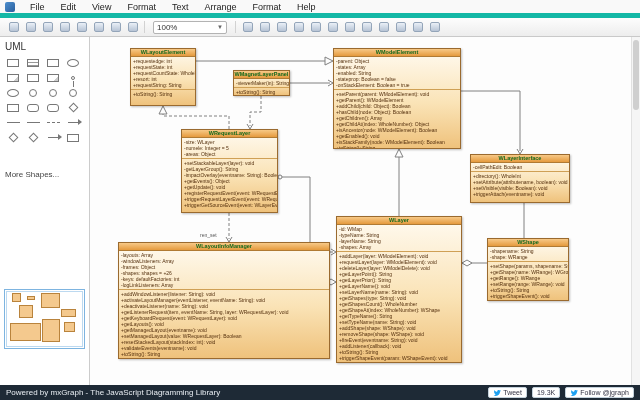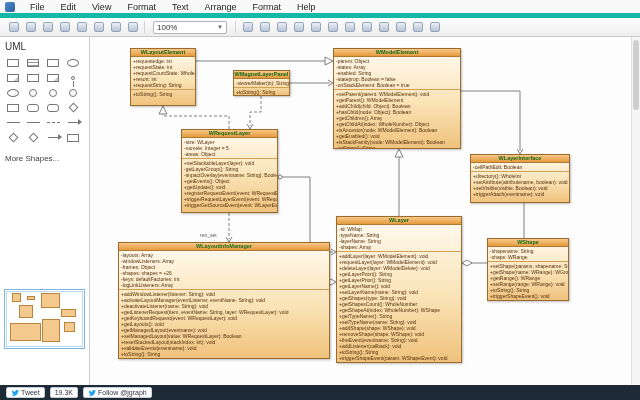--- a/index.html
+++ b/index.html
@@ -31,21 +31,21 @@
   .shp-circle { width:8px; height:8px; border-radius:50%; }
   .shp-rrect { border-radius:3px; }
   .shp-diamond { width:7px; height:7px; transform:rotate(45deg); }
   .shp-line { width:13px; height:0; background:none; border:none; border-top:1px solid #777; }
   .shp-dline { width:13px; height:0; background:none; border:none; border-top:1px dashed #777; }
   .shp-arrow { width:10px; height:0; background:none; border:none; border-top:1px solid #777; position:relative; }
   .shp-arrow::after { content:""; position:absolute; right:-4px; top:-4px; border-left:4px solid #777; border-top:3px solid transparent; border-bottom:3px solid transparent; }
   .shp-actor { width:4px; height:4px; border-radius:50%; position:relative; background:#fff; }
   .shp-actor::after { content:""; position:absolute; left:1px; top:4px; width:1px; height:6px; background:#777; }
   .shp-note { background:linear-gradient(135deg,#fff 70%,#ccc 70%); }
-  .more-shapes { font-size:8px; color:#444; padding:8px 5px; cursor:pointer; }
+  .more-shapes { font-size:8px; color:#444; padding:8px 5px; cursor:pointer;margin-top:16px; }
 
   .outline { position:absolute; left:4px; bottom:36px; width:81px; height:60px; border:1px solid #7db4e0; background:#fff; }
   .outline-viewport { position:absolute; left:1px; top:1px; right:1px; bottom:1px; border:1px solid #bcd9f0; }
   .mini { position:absolute; background:#f4c98e; border:1px solid #b9833c; }
 
   .canvas { flex:1; position:relative; background:#fdfdfd; overflow:hidden; }
   .edges { position:absolute; left:0; top:0; }
   .edge-label { font-size:5px; fill:#555; }
 
   .uml-class { position:absolute; border:1px solid #9a6a2f; background:linear-gradient(180deg,#fffaf0 0%,#fae3b6 55%,#efc27c 100%); box-shadow:1px 1px 2px rgba(0,0,0,0.25); overflow:hidden; font-size:5px; line-height:6px; }
@@ -424,20 +424,21 @@
           </div>
         </div>
       </div>
     <div class="vscroll" data-name="vertical-scrollbar">
       <div class="vthumb" data-name="scrollbar-thumb"></div>
     </div>
   </div>
 </div>
 
 <div class="statusbar" data-name="statusbar">
+  <span class="status-left" data-name="powered-by-text">Powered by mxGraph - The JavaScript Diagramming Library</span>
   <span class="chip" data-name="tweet-button">
     <svg width="8" height="8" viewBox="0 0 16 16" data-name="twitter-bird-icon">
         <path fill="#1da1f2" d="M15.5 3.2c-.5.2-1 .4-1.6.5.6-.4 1-.9 1.2-1.6-.5.3-1.1.6-1.8.7C12.8 2.3 12 2 11.2 2 9.6 2 8.3 3.3 8.3 4.9c0 .2 0 .5.1.7-2.4-.1-4.6-1.3-6-3.1-.3.4-.4.9-.4 1.5 0 1 .5 1.9 1.3 2.4-.5 0-.9-.1-1.3-.4v.1c0 1.4 1 2.6 2.3 2.9-.2.1-.5.1-.8.1-.2 0-.4 0-.6-.1.4 1.2 1.5 2 2.8 2.1-1 .8-2.3 1.3-3.7 1.3H1c1.3.9 2.9 1.4 4.6 1.4 5.5 0 8.6-4.6 8.6-8.6v-.4c.6-.4 1.1-.9 1.5-1.5z"></path>
       </svg>
     <span data-name="tweet-label">Tweet</span>
   </span>
   <span class="chip" data-name="tweet-count-badge">
     <span data-name="tweet-count">19.3K</span>
   </span>
   <span class="chip" data-name="follow-button">

